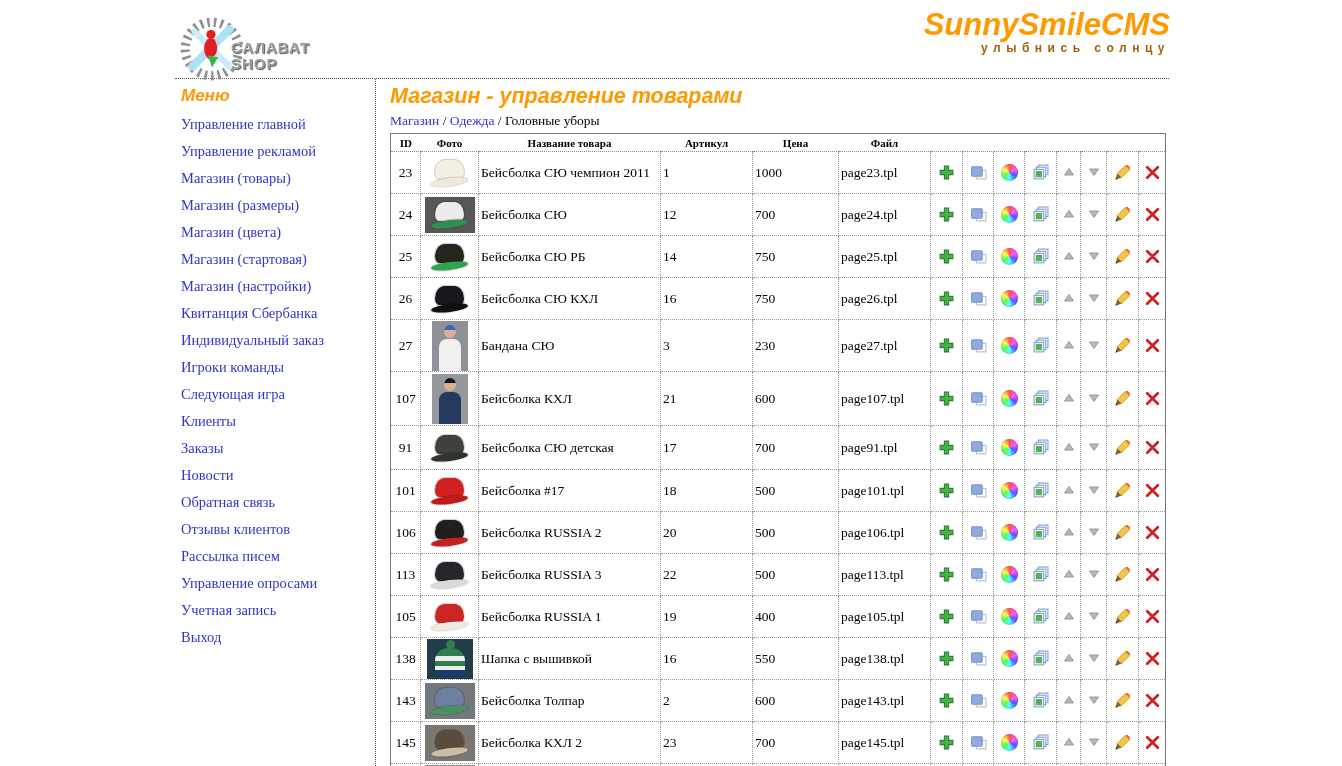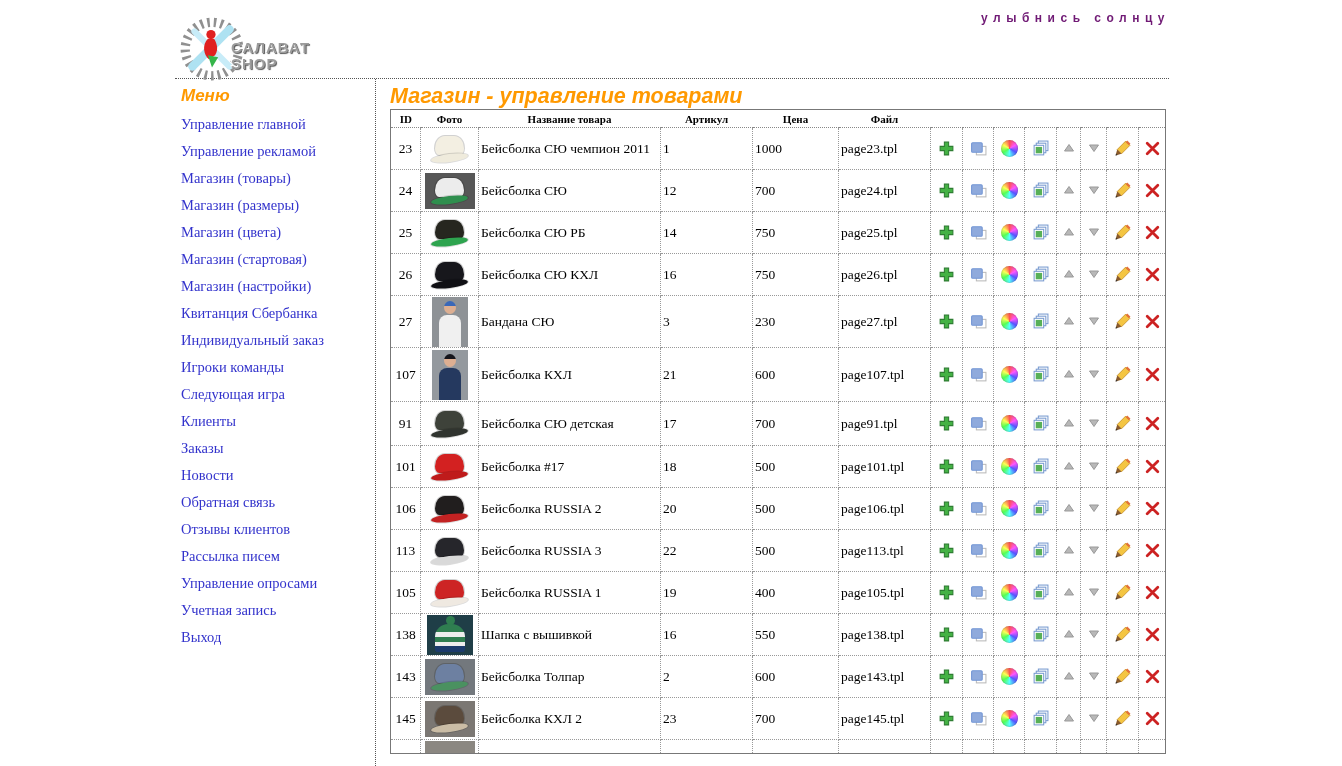--- a/index.html
+++ b/index.html
@@ -16,21 +16,21 @@
   
   .logo { position:absolute; left:177px; top:14px; display:flex; align-items:center; }
   .logo-text { margin-left:-16px; margin-top:10px; font-family:"Liberation Sans", sans-serif;
                font-weight:bold; font-size:15px; line-height:16px; letter-spacing:1px;
                color:#9C9C9C; text-shadow:-1px -1px 0 #fff, 1px 1px 1px #555; }
 
   
   .brand { position:absolute; right:172px; top:10px; text-align:right;
            font-family:"Liberation Sans", sans-serif; }
   .brand-name { font-size:31px; line-height:30px; font-weight:bold; font-style:italic; color:#FF9900; }
-  .brand-tagline { font-size:12px; font-weight:bold; color:#701a75; letter-spacing:5.5px; margin-top:1px; }
+  .brand-tagline { font-size:12px; font-weight:bold; color:#a16207; letter-spacing:5.5px; margin-top:1px; }
 
   
   .sidebar { position:absolute; left:181px; top:86px; width:192px; }
   .sidebar-title { color:#FF9900; font-family:"Liberation Sans", sans-serif;
                    font-weight:bold; font-style:italic; font-size:17px; margin:0 0 7px 0; }
   .menu a { display:block; color:#3333CC; text-decoration:none;
             font-size:14.5px; line-height:18px;margin-top:9px; }
 
   
   .main { position:absolute; left:390px; top:84px; width:782px; }
@@ -97,20 +97,21 @@
         <path d="M30 40 l10 2 -6 10 z" fill="#35B54A"></path>
       </svg>
     </span>
     <span class="logo-text">
       <span>САЛАВАТ</span><br>
       <span>SHOP</span>
     </span>
   </div>
 
   <div class="brand">
+    <div class="brand-name">SunnySmileCMS</div>
     <div class="brand-tagline">улыбнись солнцу</div>
   </div>
 
   <div class="sidebar">
     <div class="sidebar-title">Меню</div>
     <nav class="menu">
   <a href="#">Управление главной</a>
 
   <a href="#">Управление рекламой</a>
 
@@ -147,20 +148,21 @@
   <a href="#">Управление опросами</a>
 
   <a href="#">Учетная запись</a>
 
   <a href="#">Выход</a>
 </nav>
   </div>
 
   <div class="main">
     <h1 class="page-title">Магазин - управление товарами</h1>
+    <div class="breadcrumb"><a href="#">Магазин</a><span> / </span><a href="#">Одежда</a><span> / </span><span>Головные уборы</span></div>
 
     <table class="products">
       <colgroup>
         <col style="width:30px">
           <col style="width:58px">
           <col style="width:182px">
         <col style="width:92px">
           <col style="width:86px">
           <col style="width:92px">
         <col style="width:32px">

